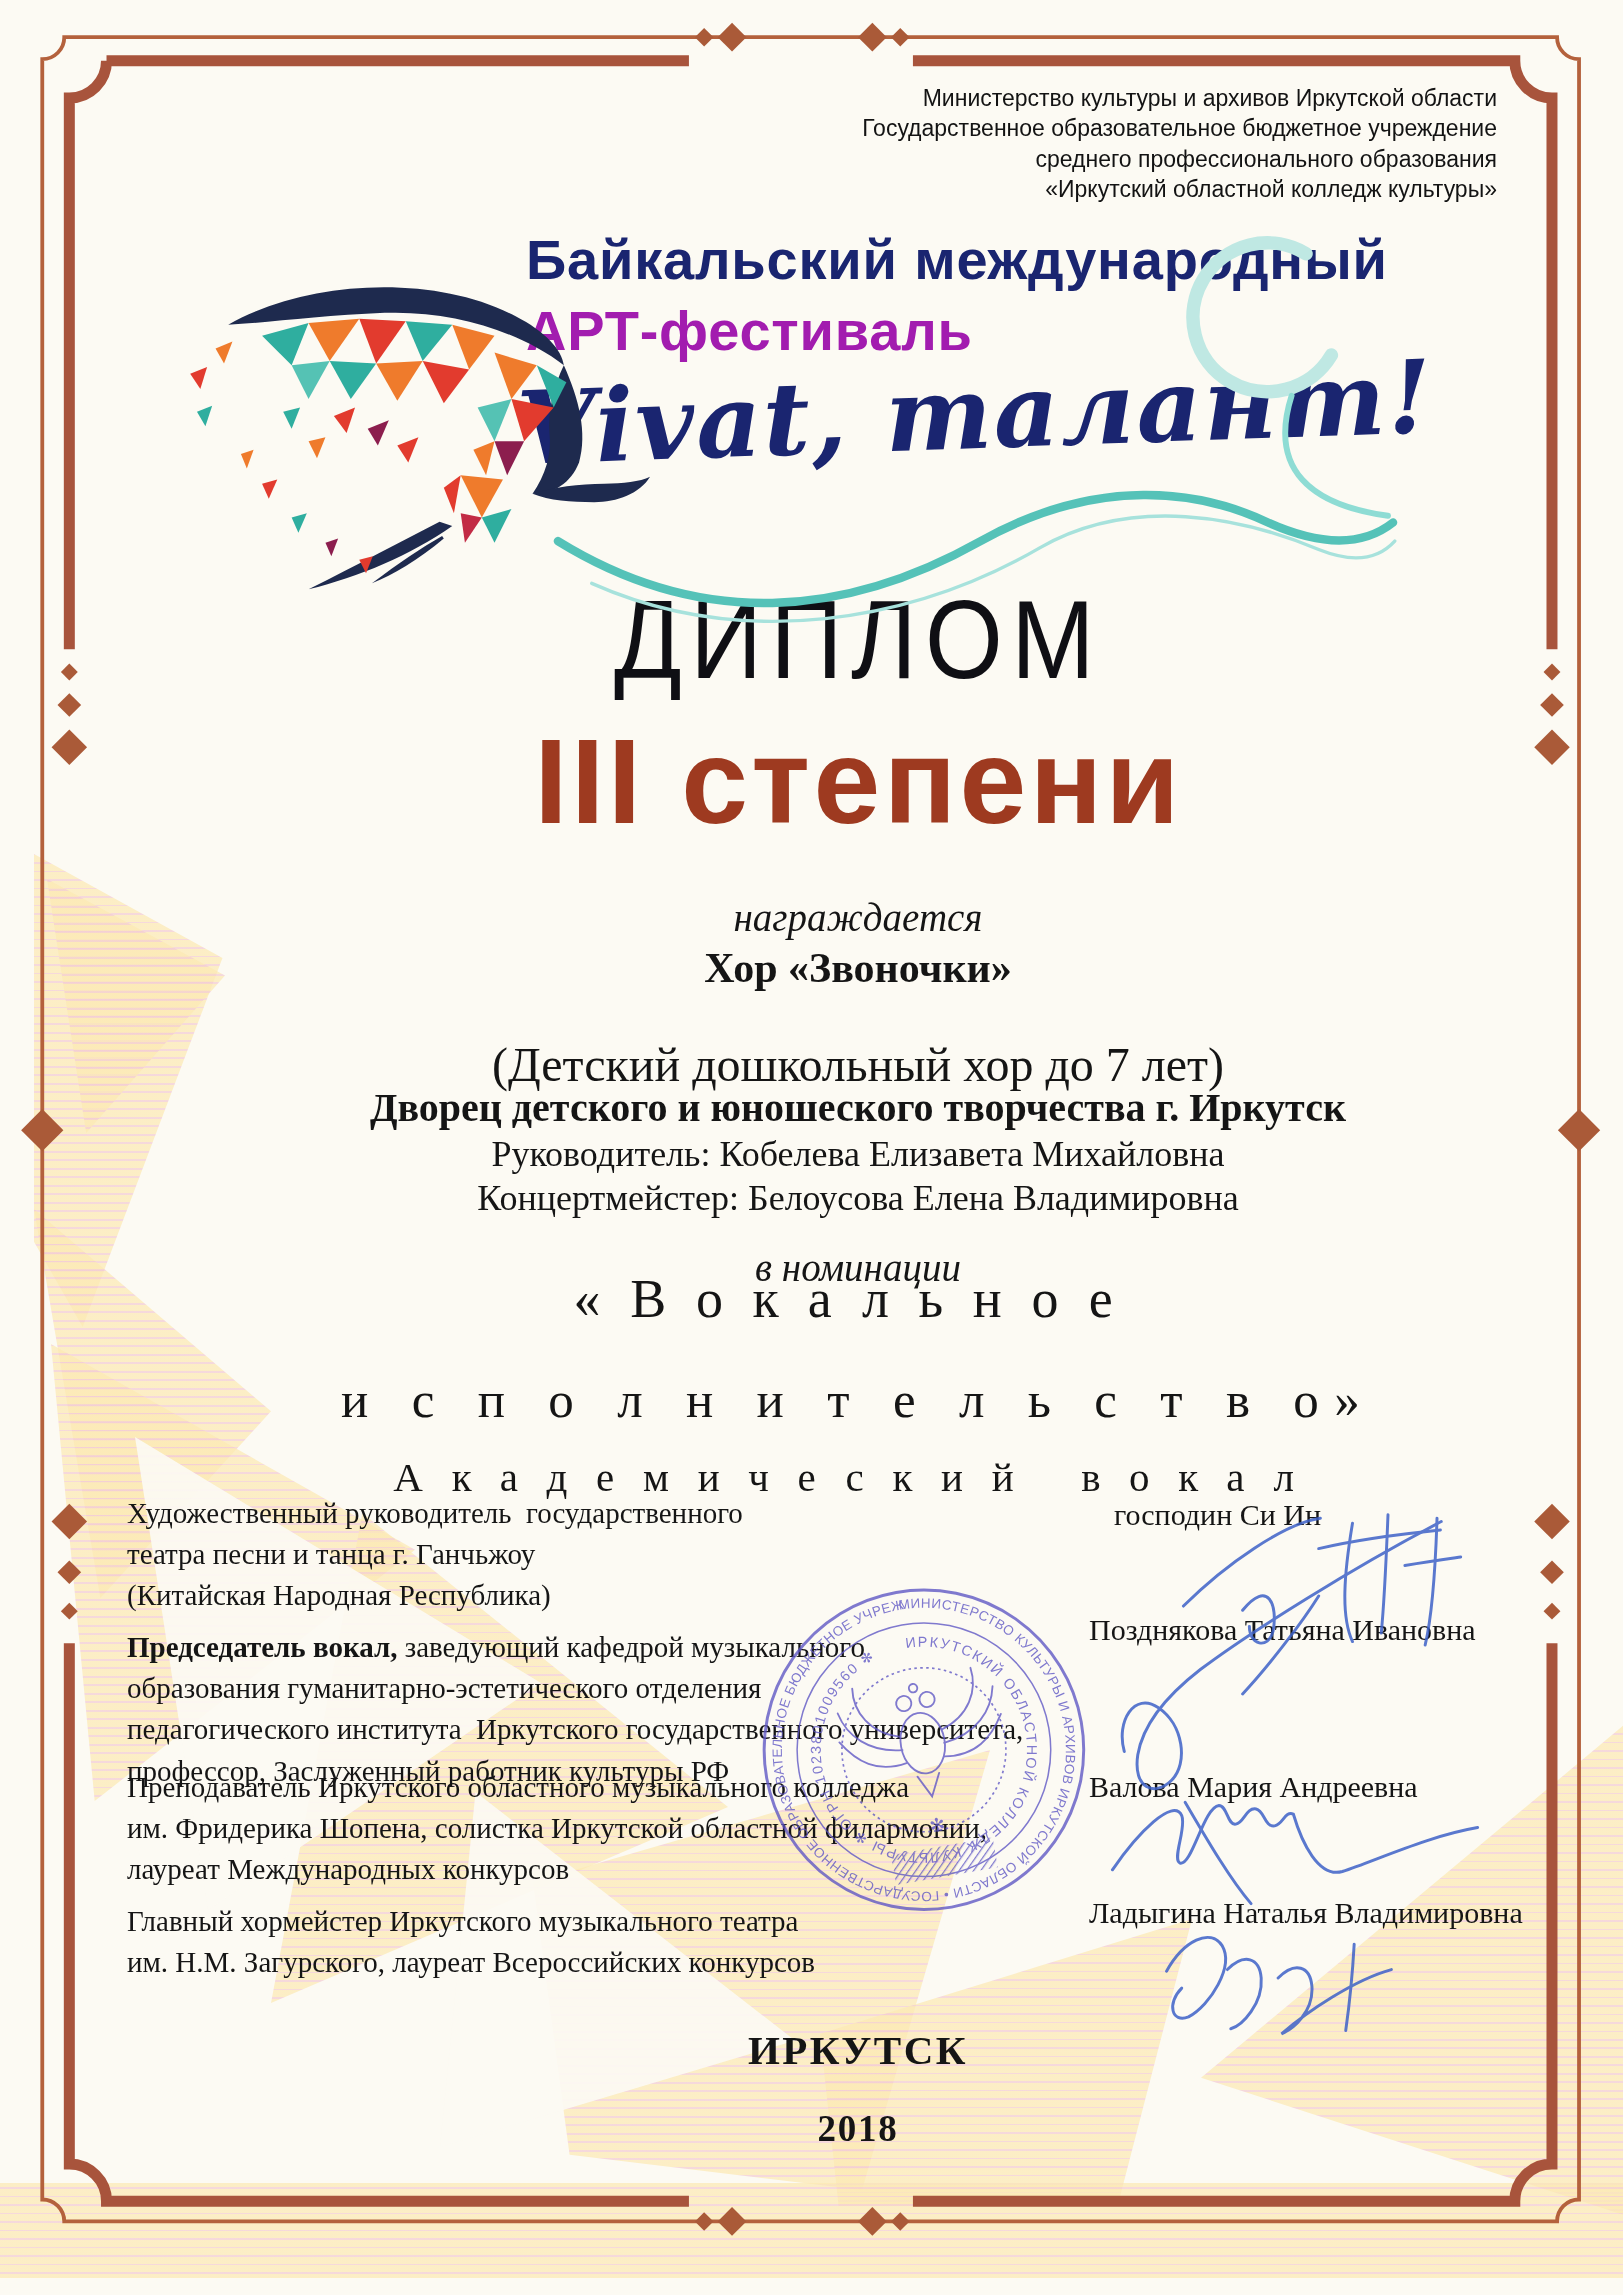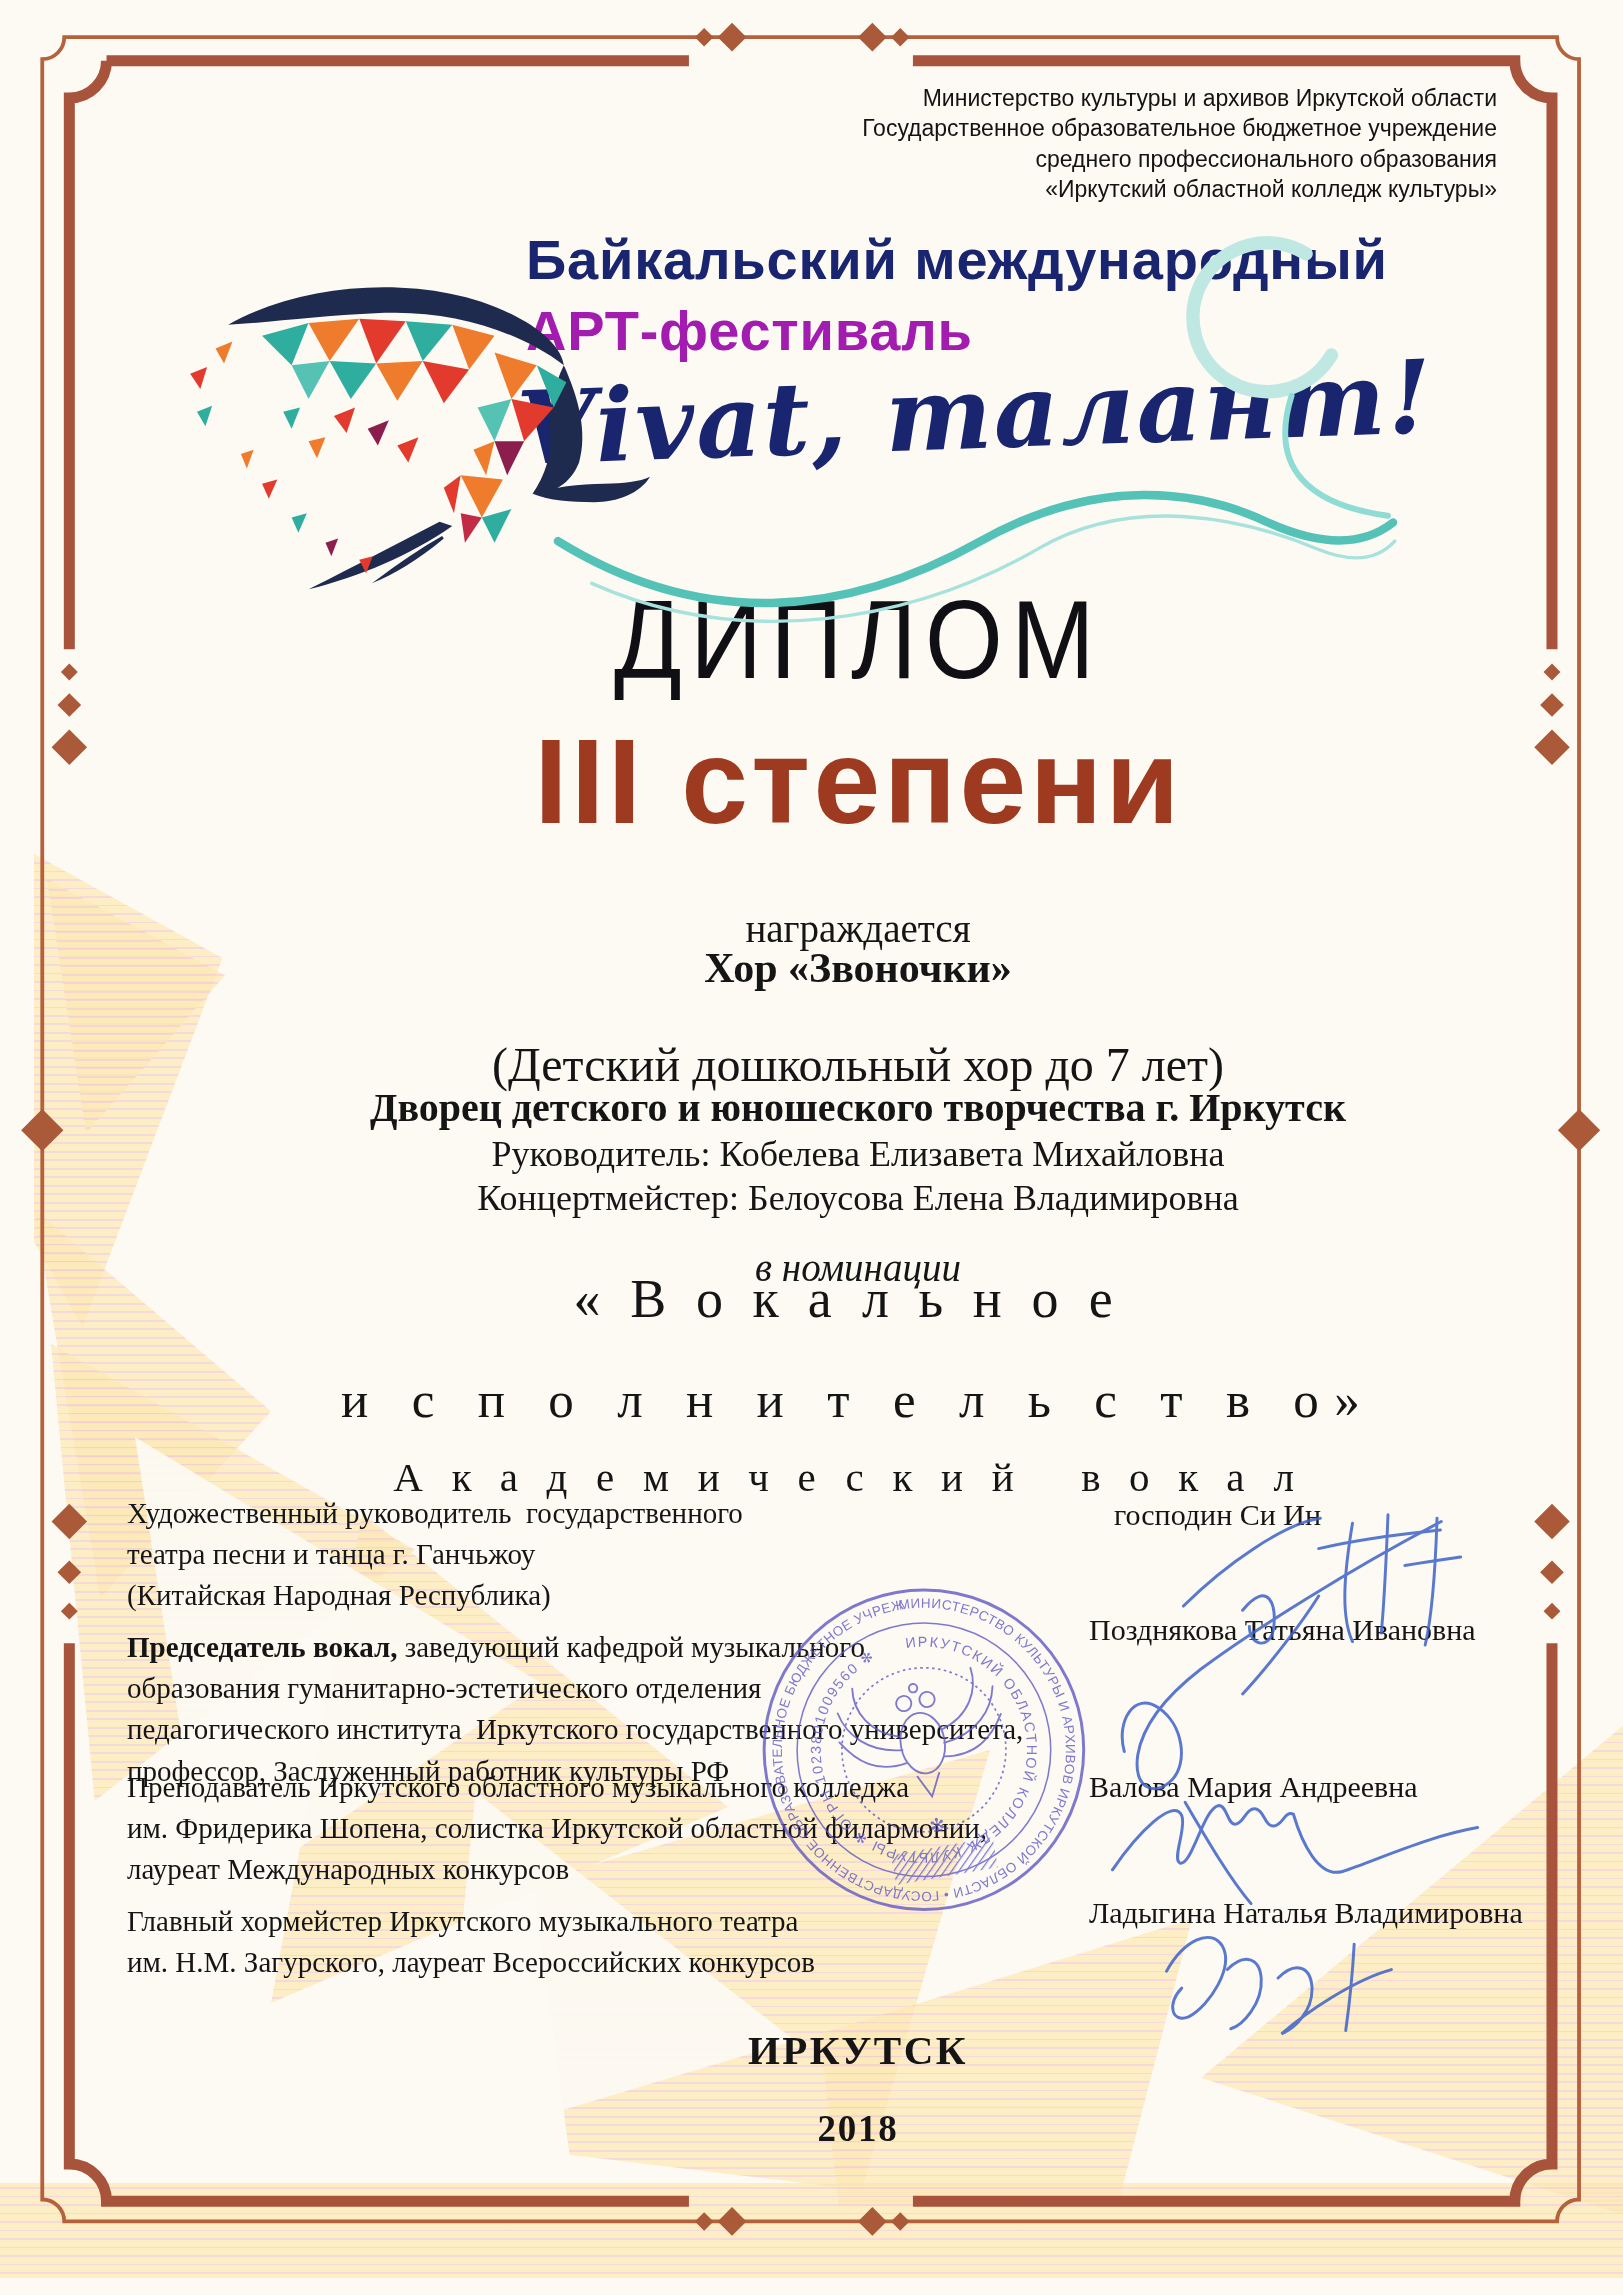--- a/index.html
+++ b/index.html
@@ -19,21 +19,21 @@
   .fest1{left:526px;top:227px;font-size:56px;font-weight:bold;color:#1a2570;letter-spacing:0.8px;}
   .fest2{left:526px;top:298px;font-size:56px;font-weight:bold;color:#a21caf;letter-spacing:0.8px;}
   .script{left:517px;top:353px;font-size:101px;font-style:italic;font-weight:bold;color:#1a2570;
           font-family:"DejaVu Serif",serif;transform:rotate(-2deg);letter-spacing:1.7px;}
   .centercol{left:51px;width:1615px;text-align:center;}
   .diplom{top:582px;font-size:100px;letter-spacing:8.5px;color:#0f0f14;font-family:"Liberation Sans",sans-serif;
           transform:scale(1,1.12);}
   .degree{top:712px;font-size:120px;font-weight:bold;color:#9e3a20;letter-spacing:3.4px;
           font-family:"Liberation Sans",sans-serif;}
   .maincol{left:93px;width:1530px;text-align:center;}
-  .awarded{top:895px;font-size:39px;margin-top:11px;}
+  .awarded{top:895px;font-size:39px;font-style:italic;}
   .recipient{top:944px;font-size:42px;font-weight:bold;}
   .details{top:1037px;font-size:48px;}
   .org{top:1084px;font-size:40px;font-weight:bold;}
   .leader{top:1133px;font-size:36px;}
   .concert{top:1177px;font-size:36px;}
   .nomlabel{top:1223px;font-size:39px;font-style:italic;margin-top:22px;}
   .nom1{top:1268px;font-size:54px;letter-spacing:.55em;}
   .nom2{top:1371px;font-size:51px;letter-spacing:.3em;}
   .nom3{top:1453px;font-size:41px;letter-spacing:.7em;}
   .jury-role{left:127px;width:1015px;font-size:29px;line-height:1.42;white-space:pre;text-align:left;}

